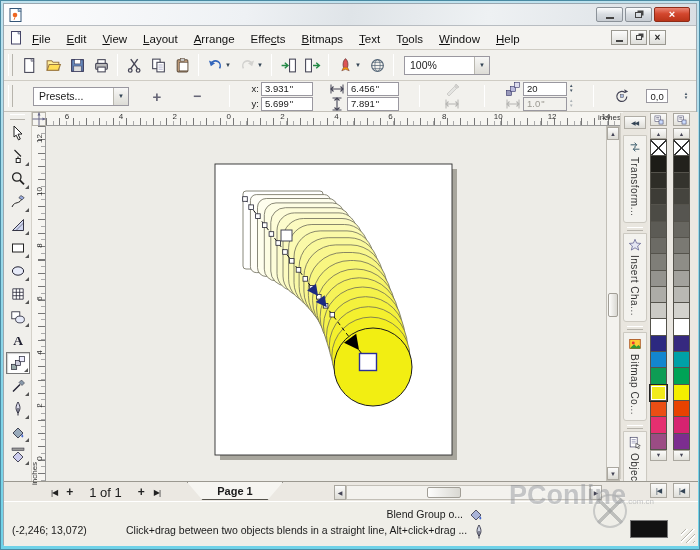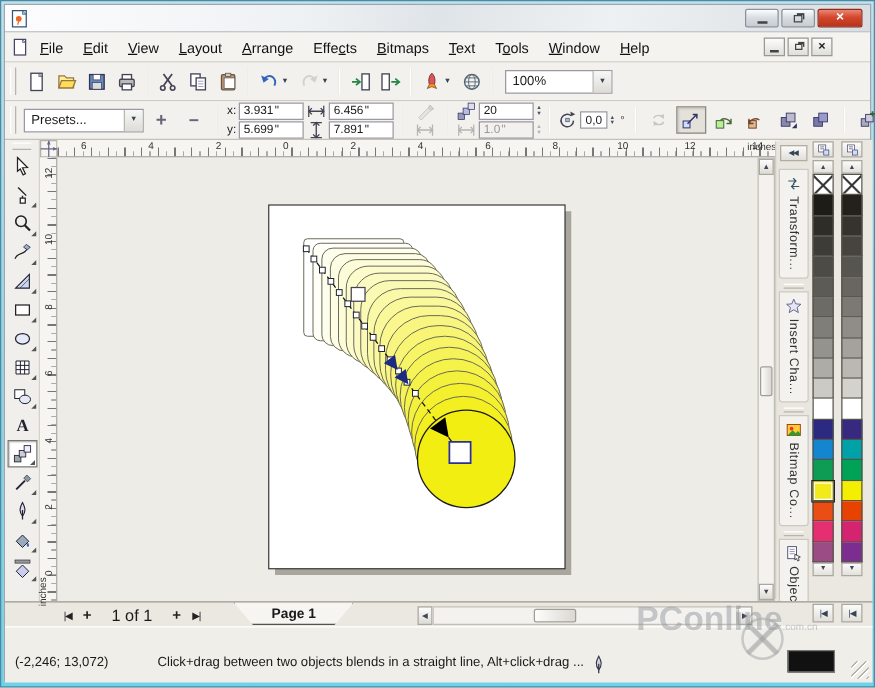--- a/index.html
+++ b/index.html
@@ -31,21 +31,21 @@
   .menu-item u{text-decoration:underline;}
   #mdibtns{margin-left:auto;display:flex;gap:2px;margin-right:26px;}
   .mdib{width:17px;height:15px;border:1px solid #9a9890;background:linear-gradient(#fcfcfb,#dededa);
     display:flex;align-items:center;justify-content:center;font-size:10px;font-weight:bold;color:#222;}
   .mdib .mingl{width:7px;height:2px;margin-top:7px;}
   .mdib .restgl{width:6px;height:5px;}
   
   #toolbar{position:absolute;left:0;top:46px;width:100%;height:31px;background:#f2f1ed;
     border-bottom:1px solid #cfccc4;display:flex;align-items:center;padding:0 2px;}
   #propbar{position:absolute;left:0;top:77px;width:100%;height:31px;background:#f2f1ed;
-    border-bottom:1px solid #c4c1b9;display:flex;align-items:center;padding:0 2px;gap:2px;}
+    border-bottom:1px solid #c4c1b9;display:flex;align-items:center;padding:0 2px;gap:16px;}
   .tb-handle{width:5px;height:22px;border-left:1px solid #fff;border-right:1px solid #b7b4ac;margin:0 4px 0 2px;flex:none;}
   #tb-buttons{display:flex;align-items:center;}
   .btn{position:relative;width:24px;height:22px;display:flex;align-items:center;justify-content:center;flex:none;}
   .btn svg{width:17px;height:17px;}
   .btn.disabled svg{opacity:.35;filter:grayscale(1);}
   .btn.pressed{border:1px solid #8a8880;background:#e3e1da;box-shadow:inset 1px 1px 2px rgba(0,0,0,.15);}
   .dd{font-size:6px;color:#345;margin-left:1px;}
   .tsep{width:1px;height:22px;background:#c6c3bb;border-right:1px solid #fff;margin:0 4px;flex:none;}
   .combo{height:19px;background:#fff;border:1px solid #9a98a0;display:flex;align-items:center;
     font-size:10.5px;padding:0 0 0 5px;flex:none;}
@@ -779,20 +779,29 @@
       <div class="htrack">
             <div class="thumb" id="hthumb"></div>
           </div>
       <div class="sbtn">▶</div>
     </div>
     <span class="palexp" style="left:646px">|◀</span>
     <span class="palexp" style="left:669px">|◀</span>
   </div>
 
   <div id="statusbar">
+    <div id="sb1">
+      <span id="objinfo">Blend Group o...</span>
+      <span class="picon i14">
+            <svg viewBox="0 0 16 16" style="width:16px;height:16px">
+              <path d="M3 9 L8 4 L13 9 L8 14 Z" fill="#aab4d8" stroke="#334" stroke-width=".8"></path>
+              <path d="M12.3 10 q2 2.6 0 3.6 q-2 -1 0 -3.6" fill="#46c"></path>
+            </svg>
+          </span>
+    </div>
     <div id="sb2">
       <span id="coords">(-2,246; 13,072)</span>
       <span id="hint">Click+drag between two objects blends in a straight line, Alt+click+drag ...</span>
       <span class="picon i14">
             <svg viewBox="0 0 16 16" style="width:16px;height:16px">
               <path d="M8 1 C10.2 5, 11 8, 8 12 C5 8, 5.8 5, 8 1 Z" fill="#cfd4e4" stroke="#334" stroke-width=".9"></path>
               <line x1="8" y1="7" x2="8" y2="14.5" stroke="#334" stroke-width="1"></line>
             </svg>
           </span>
     </div>

